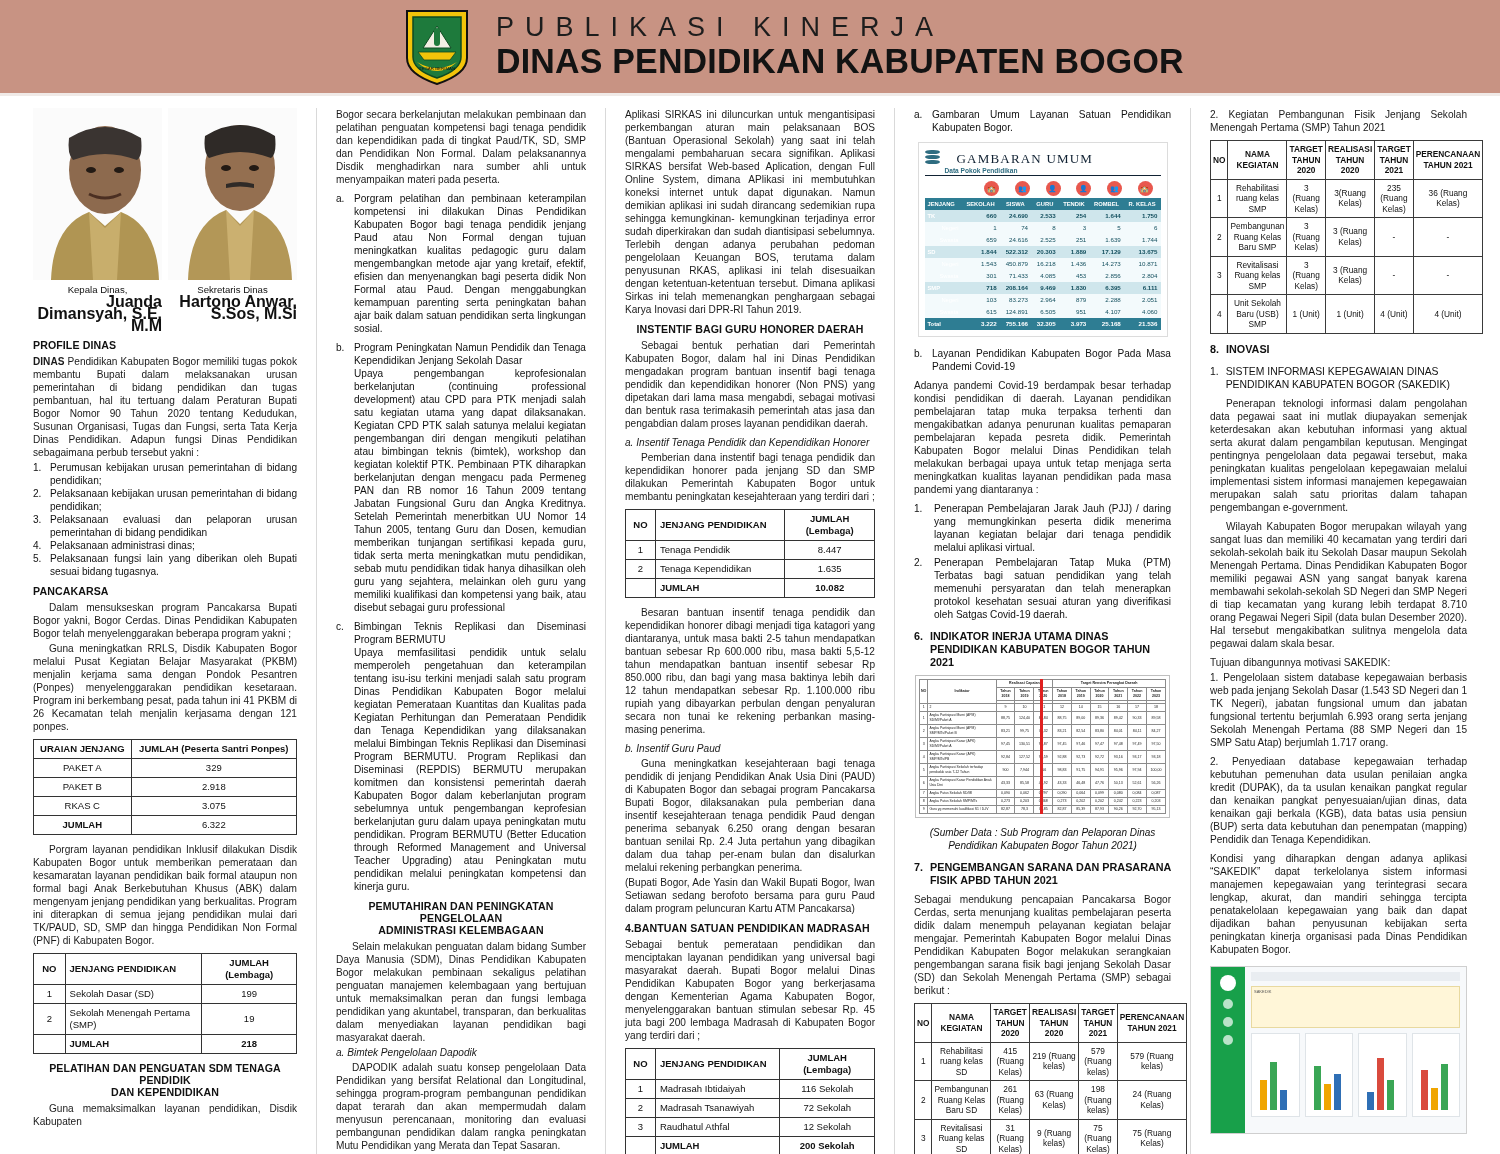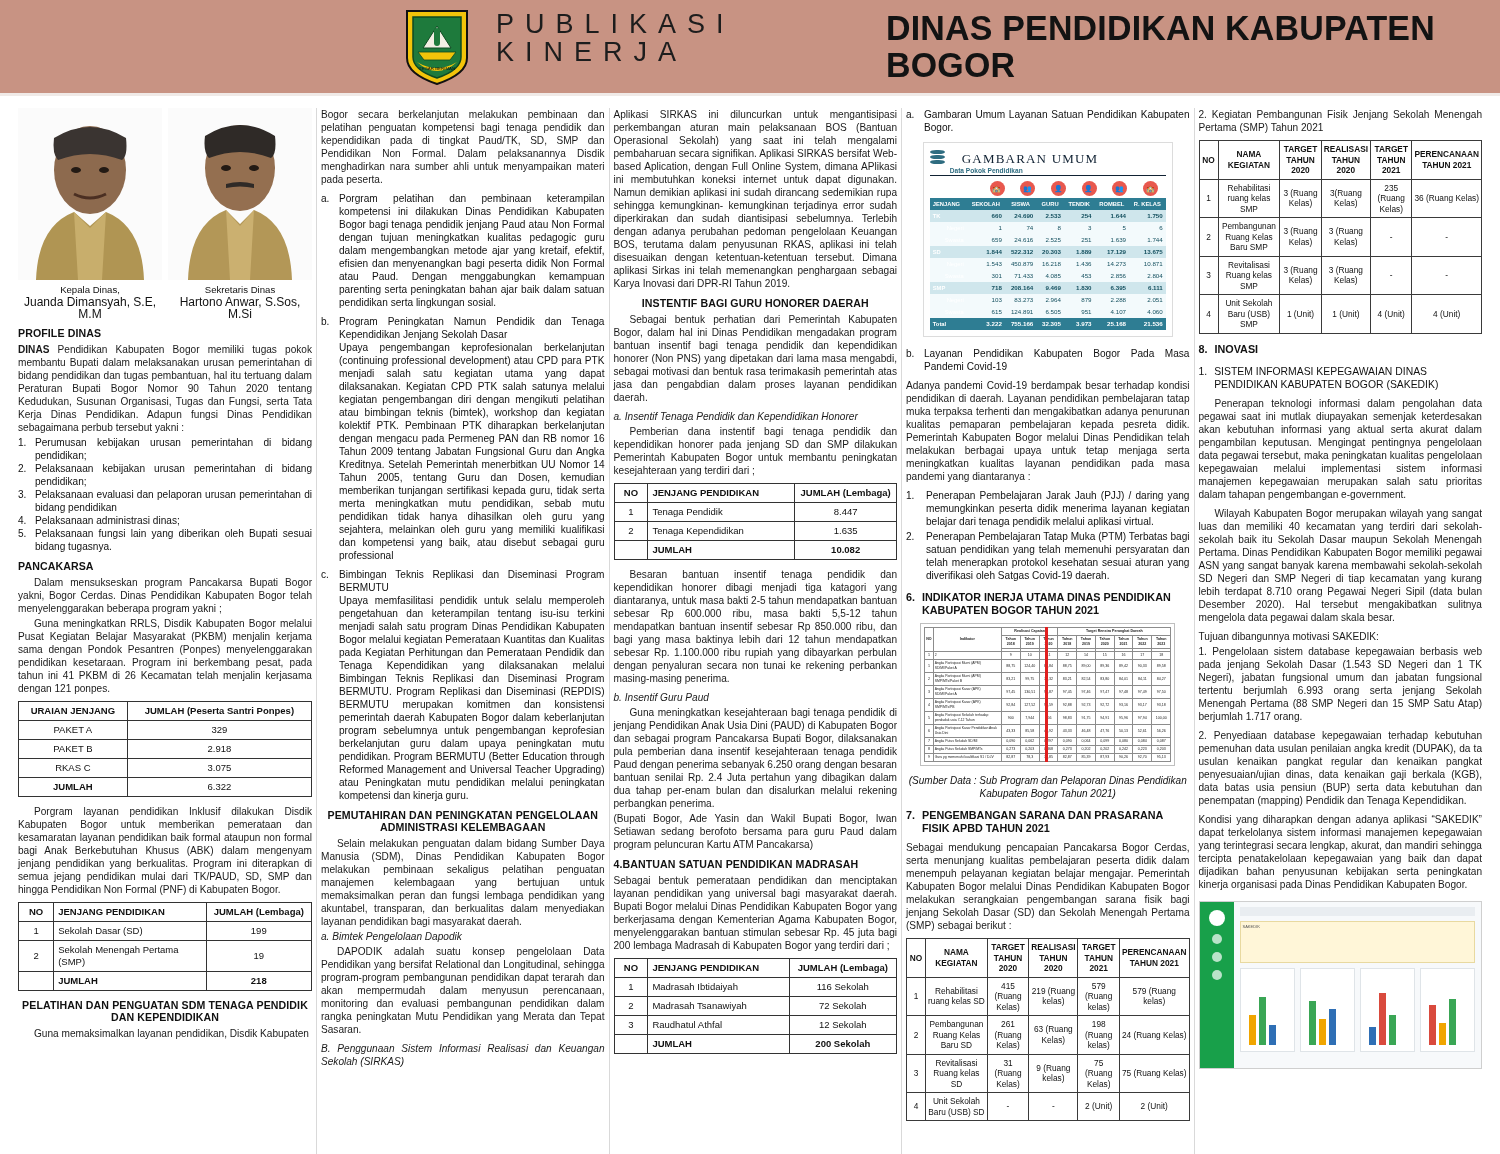--- a/index.html
+++ b/index.html
@@ -19,40 +19,40 @@
     display:flex; align-items:center;
     border-bottom:3px solid #f0eae7;
   }
   .masthead-inner{ display:flex; align-items:center; gap:26px; margin-left:404px;}
   .logo{
     width:66px; height:78px;
     position:relative;
     flex:0 0 auto;
   }
   .logo svg{ display:block; }
-  .masthead-text{ display:flex; flex-direction:row; gap:2px;}
+  .masthead-text{ display:flex; flex-direction:column; gap:2px;}
   .kicker{
     font-size:27px; letter-spacing:11px; color:#1d1d1d; font-weight:400;
     line-height:1.05;
   }
   .headline{
     font-size:35px; font-weight:700; color:#131313; letter-spacing:0.2px;
     line-height:1.05;
     transform:scaleX(0.97); transform-origin:left center;
   }
   
   .page{
     display:flex;
     padding:12px 14px 0 14px;
     gap:0;
     height:1058px;
   }
   .col{
     width:296px;
-    padding:0 4px;
+    padding:0 19px;
     position:relative;
   }
   .col + .col{ border-left:1px solid #d9d9d9; }
   .col.c1{ width:302px; }
 
   p, li { margin:0 0 0 0; }
   .body-txt{
     font-size:10.1px;
     line-height:13.0px;
     text-align:justify;
@@ -75,21 +75,21 @@
   .b{ font-weight:700; }
 
   
   .photos{ display:flex; gap:6px; }
   .photo{
     width:144px; height:172px;
     background:linear-gradient(#e9e9e9,#f4f4f4);
     position:relative; overflow:hidden;
   }
   .cap{ text-align:center; font-size:9.6px; line-height:12px; margin-top:4px;}
-  .cap .nm{ font-weight:400; font-size:12px; }
+  .cap .nm{ font-weight:700; font-size:16px;text-align:right; }
 
   
   ol.nl{ margin:2px 0 4px 0; padding-left:0; list-style:none;}
   ol.nl li{
     font-size:10.1px; line-height:13px; text-align:justify;
     padding-left:17px; position:relative; margin-bottom:0px;
   }
   ol.nl li .mk{ position:absolute; left:0; top:0; }
 
   .ab-item{

